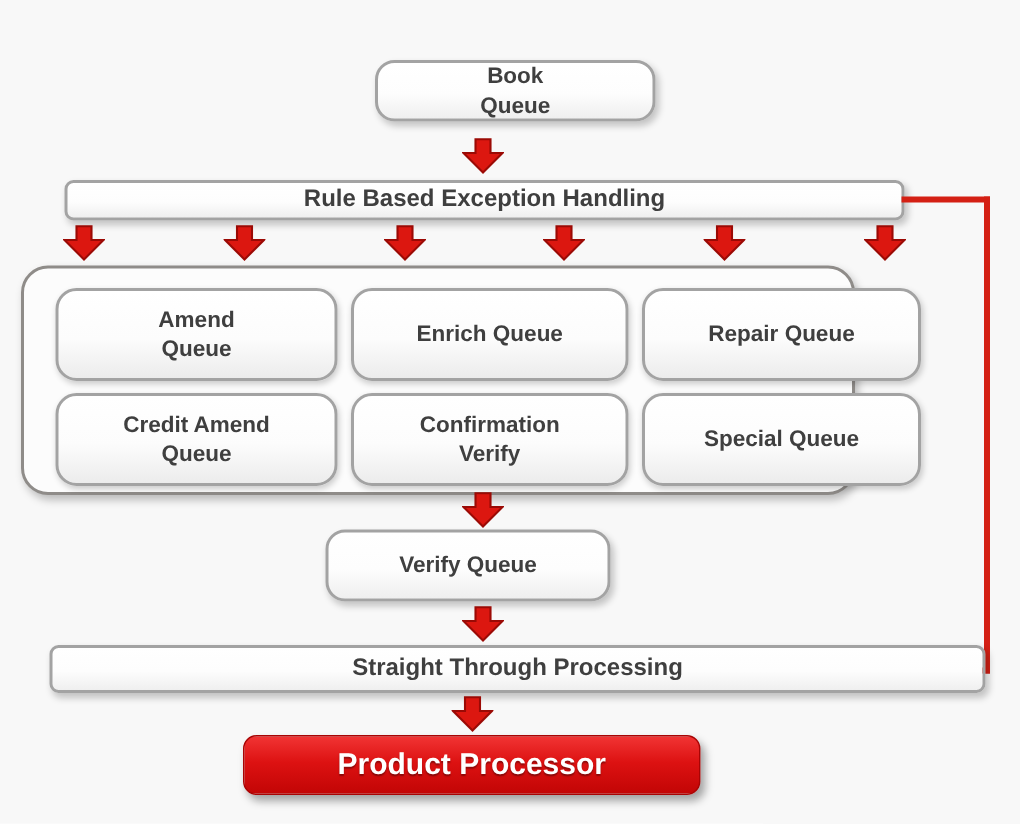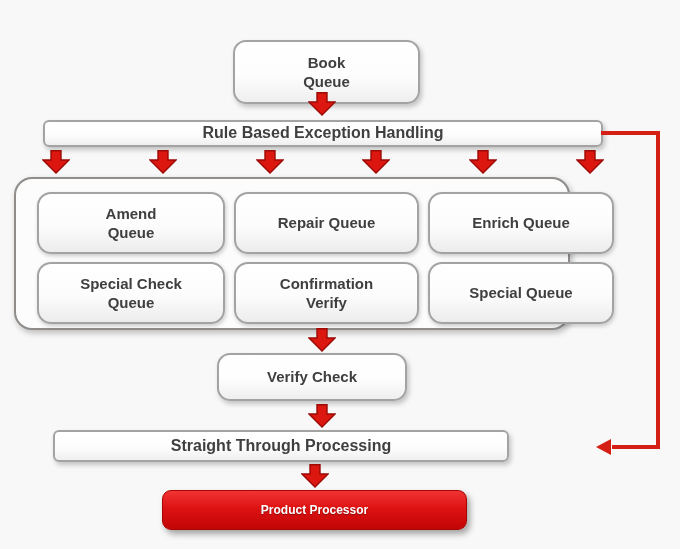--- a/index.html
+++ b/index.html
@@ -67,39 +67,39 @@
   .arrow-row .arrow{position:static;}
   .product{
     position:absolute;
     left:162px;top:490px;width:305px;height:40px;
     box-sizing:border-box;
     background:linear-gradient(180deg,#f13434 0%,#dd1212 45%,#c20505 100%);
     border:1px solid #a80404;
     border-radius:9px;
     box-shadow:3px 4px 6px rgba(0,0,0,0.35);
     display:flex;align-items:center;justify-content:center;
-    color:#ffffff;font-weight:bold;font-size:12px;
+    color:#ffffff;font-weight:bold;font-size:20px;
     text-shadow:0 1px 1px rgba(0,0,0,0.35);
   }
   .conn{position:absolute;background:#d42014;}
   .conn-arrowhead{
     position:absolute;
     left:596px;top:439px;
     width:0;height:0;
     border-top:8px solid transparent;
     border-bottom:8px solid transparent;
     border-right:15px solid #d42014;
   }
 </style>
 </head>
 <body>
 
 <div class="canvas">
 
-  <div class="node" style="left:233px;top:40px;width:187px;height:64px;">
+  <div class="node" style="left:250px;top:40px;width:187px;height:41px;">
     <span class="node-label">Book
 Queue</span>
   </div>
 
   <div class="arrow" style="left:308px;top:92px;">
     <svg width="28" height="24" viewBox="0 0 28 24">
         <polygon points="9,0.8 19,0.8 19,10 27,10 14,23 1,10 9,10" fill="#dc1710" stroke="#9b0a05" stroke-width="1.4"></polygon>
       </svg>
   </div>
 
@@ -145,56 +145,56 @@
       </div>
   </div>
 
   <div class="group-box">
     <div class="queue-grid">
       <div class="queue-node">
         <span class="node-label">Amend
 Queue</span>
       </div>
       <div class="queue-node">
+        <span class="node-label">Enrich Queue</span>
+      </div>
+      <div class="queue-node">
         <span class="node-label">Repair Queue</span>
       </div>
       <div class="queue-node">
-        <span class="node-label">Enrich Queue</span>
-      </div>
-      <div class="queue-node">
-        <span class="node-label">Special Check
+        <span class="node-label">Credit Amend
 Queue</span>
       </div>
       <div class="queue-node">
         <span class="node-label">Confirmation
 Verify</span>
       </div>
       <div class="queue-node">
         <span class="node-label">Special Queue</span>
       </div>
     </div>
   </div>
 
   <div class="arrow" style="left:308px;top:328px;">
     <svg width="28" height="24" viewBox="0 0 28 24">
         <polygon points="9,0.8 19,0.8 19,10 27,10 14,23 1,10 9,10" fill="#dc1710" stroke="#9b0a05" stroke-width="1.4"></polygon>
       </svg>
   </div>
 
   <div class="node" style="left:217px;top:353px;width:190px;height:48px;">
-    <span class="node-label">Verify Check</span>
+    <span class="node-label">Verify Queue</span>
   </div>
 
   <div class="arrow" style="left:308px;top:404px;">
     <svg width="28" height="24" viewBox="0 0 28 24">
         <polygon points="9,0.8 19,0.8 19,10 27,10 14,23 1,10 9,10" fill="#dc1710" stroke="#9b0a05" stroke-width="1.4"></polygon>
       </svg>
   </div>
 
-  <div class="node bar" style="left:33px;top:430px;width:456px;height:32px;margin-left:20px;">
+  <div class="node bar" style="left:33px;top:430px;width:624px;height:32px;">
     <span class="node-label">Straight Through Processing</span>
   </div>
 
   <div class="arrow" style="left:301px;top:464px;">
     <svg width="28" height="24" viewBox="0 0 28 24">
         <polygon points="9,0.8 19,0.8 19,10 27,10 14,23 1,10 9,10" fill="#dc1710" stroke="#9b0a05" stroke-width="1.4"></polygon>
       </svg>
   </div>
 
   <div class="product">

